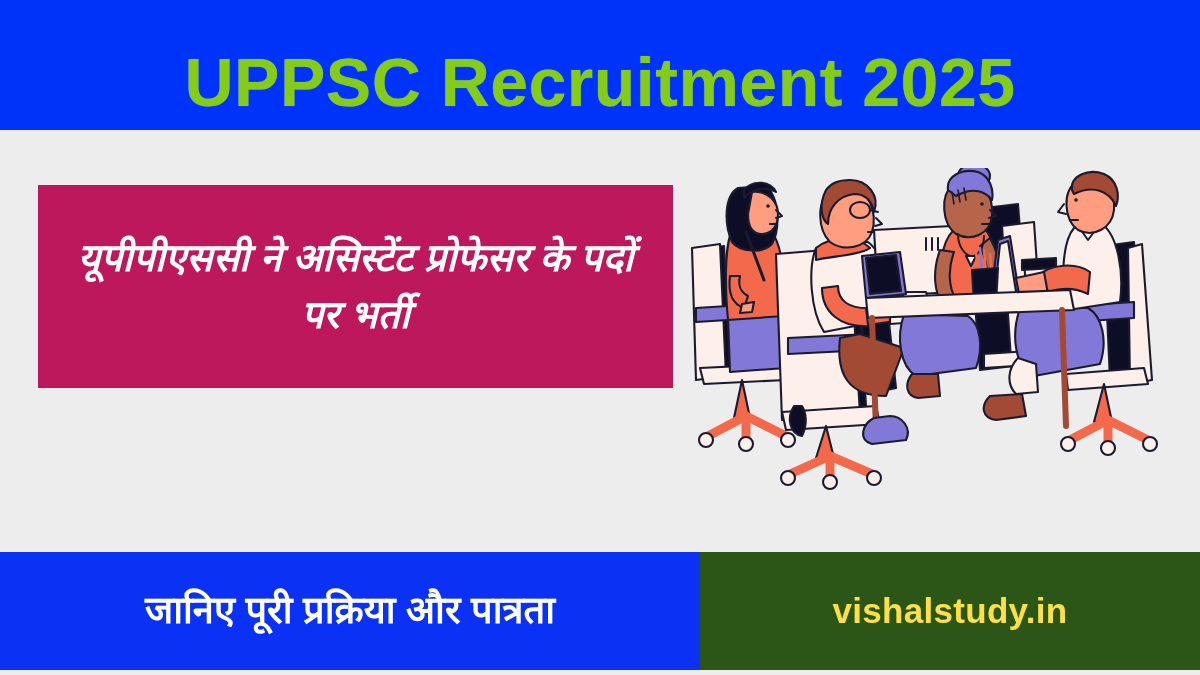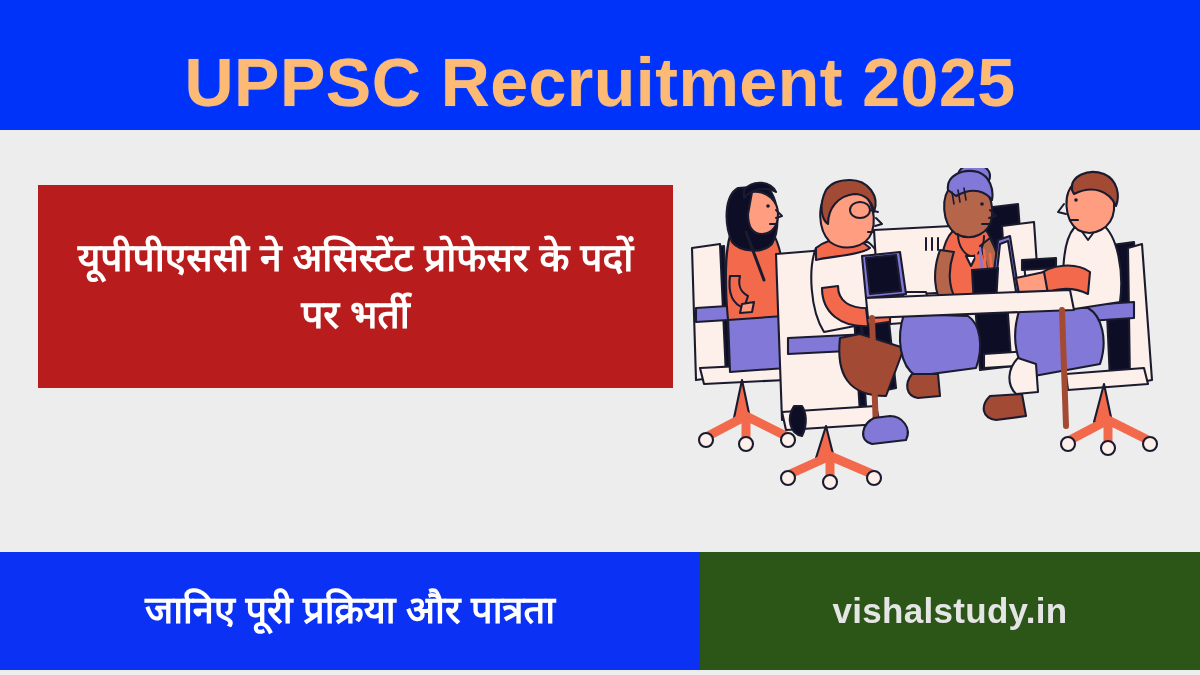--- a/index.html
+++ b/index.html
@@ -10,43 +10,44 @@
     position:relative;
   }
 
   
   .header {
     position:absolute; left:0; top:0; width:1200px; height:130px;
     background:#0033fa;
     display:flex; align-items:center; justify-content:center;
   }
   .header-title {
-    color:#fdba74;
+    color:#84cc16;
     font-size:68px;
     font-weight:bold;
     letter-spacing:0.5px;
     line-height:1;
     white-space:nowrap;
     text-shadow:0 0 1px rgba(255,255,255,.4);
     margin-top:33px;
   }
 
   
   .stage {
     position:absolute; left:0; top:130px; width:1200px; height:422px;
     background:#ededed;
   }
 
   
   .olive-box {
     position:absolute; left:38px; top:55px; width:635px; height:203px;
-    background:#b91c1c;
+    background:#be185d;
     display:flex; align-items:center; justify-content:center;
     text-align:center;
     padding:2px 18px;
+    font-style:italic;
   }
   .olive-text {
     color:#ffffff;
     font-size:39px;
     font-weight:bold;
     line-height:1.45;
   }
 
   
   .navy-box {
@@ -83,21 +84,21 @@
   .footer-left-text {
     color:#ffffff; font-size:38px; font-weight:bold;
     line-height:1.2; white-space:nowrap;
   }
   .footer-right {
     width:500px; height:100%;
     background:#2c5518;
     display:flex; align-items:center; justify-content:center;
   }
   .footer-right-text {
-    color:#e5e5e5; font-size:35px; font-weight:bold;
+    color:#fde047; font-size:35px; font-weight:bold;
     letter-spacing:.3px; white-space:nowrap;
   }
   .footer-strip {
     position:absolute; left:0; top:670px; width:1200px; height:5px;
     background:#ededed;
   }
 </style>
 </head>
 <body>
 

